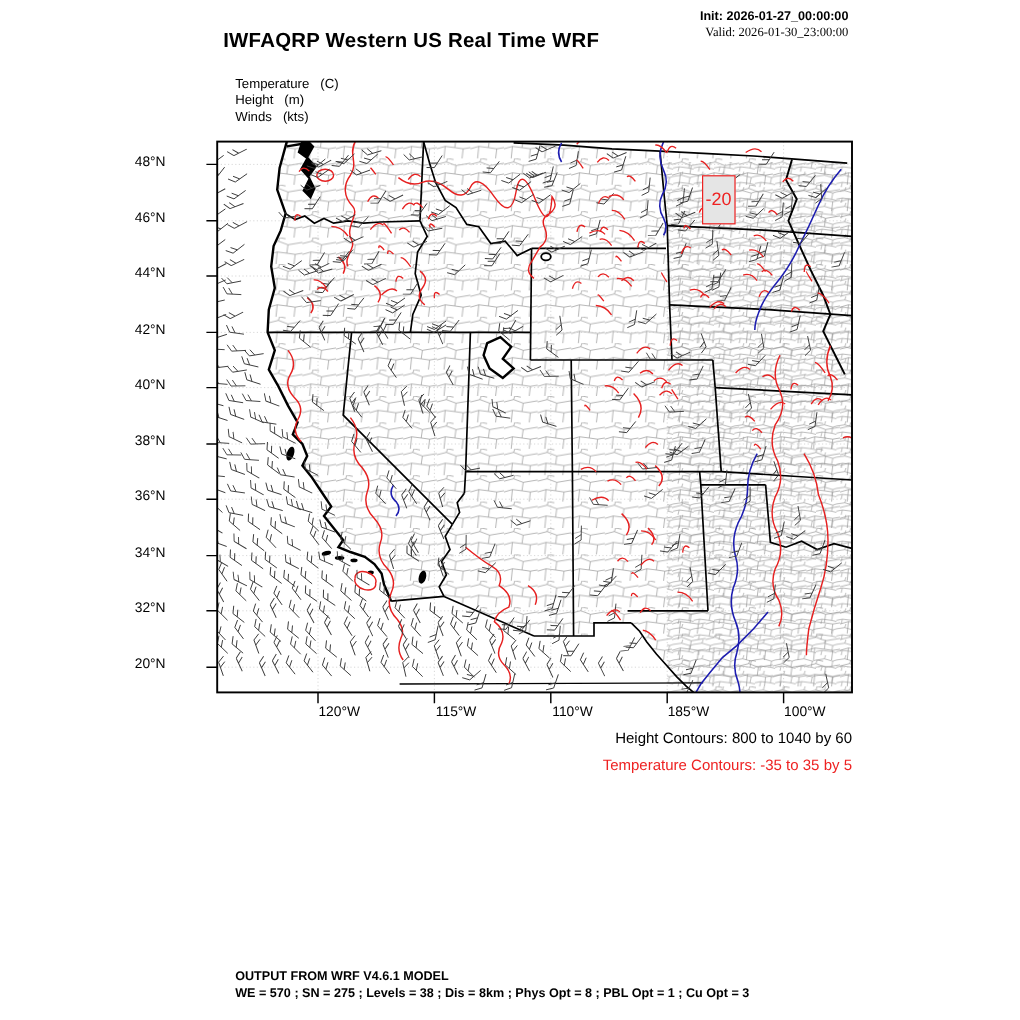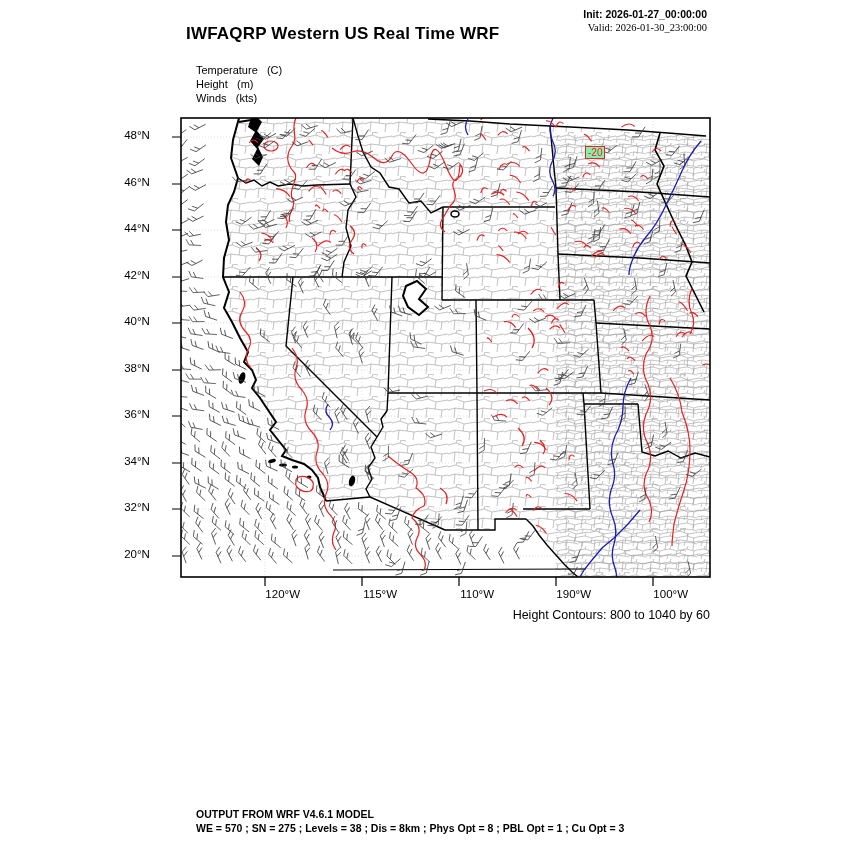--- a/index.html
+++ b/index.html
@@ -3,27 +3,27 @@
 <meta charset="utf-8">
 <style>
   html,body{margin:0;padding:0;background:#fff;}
   #page{position:relative;width:850px;height:850px;background:#fff;overflow:hidden;
         font-family:"Liberation Sans","DejaVu Sans",sans-serif;color:#000;}
   .abs{position:absolute;}
   #title{top:24px;left:186px;font-size:17px;font-weight:700;letter-spacing:0.2px;}
   #init-line{top:8px;right:143px;font-size:10.5px;font-weight:700;text-align:right;}
   #valid-line{top:22px;right:143px;font-size:10.5px;font-weight:400;text-align:right;font-family:Liberation Serif, serif;}
   .fieldline{left:196px;font-size:11px;white-space:pre;}
-  .latlab{right:683px;width:60px;text-align:center;font-size:11.5px;}
+  .latlab{right:712px;width:60px;text-align:right;font-size:11.5px;}
   .lonlab{width:70px;text-align:right;font-size:11.5px;top:588px;}
   #legend-height{top:608px;right:140px;font-size:12.5px;}
   #legend-temp{top:631px;right:140px;font-size:12.5px;}
   .footline{left:196px;font-size:10.5px;font-weight:700;white-space:pre;}
-  #contour-label{left:585px;top:146px;font-size:10px;line-height:11px;padding:0 2px;
-     background:#86efac;border:1px solid;}
+  #contour-label{left:585px;top:146px;font-size:15px;line-height:11px;padding:14px 2px;
+     background:#e5e5e5;border:1px solid;}
   svg{position:absolute;left:0;top:0;}
 </style>
 </head>
 <body>
 
 <div id="page">
 
   <svg id="mapsvg" width="850" height="850" viewBox="0 0 850 850">
     <defs>
       <pattern id="cnty" width="28" height="22" patternUnits="userSpaceOnUse">
@@ -688,22 +688,23 @@
   <div class="abs latlab" style="top:315px">40°N</div>
   <div class="abs latlab" style="top:362px">38°N</div>
   <div class="abs latlab" style="top:408px">36°N</div>
   <div class="abs latlab" style="top:455px">34°N</div>
   <div class="abs latlab" style="top:501px">32°N</div>
   <div class="abs latlab" style="top:548px">20°N</div>
 
   <div class="abs lonlab" style="left:230px">120°W</div>
   <div class="abs lonlab" style="left:327px">115°W</div>
   <div class="abs lonlab" style="left:424px">110°W</div>
-  <div class="abs lonlab" style="left:521px">190°W</div>
+  <div class="abs lonlab" style="left:521px">185°W</div>
   <div class="abs lonlab" style="left:618px">100°W</div>
 
   <div class="abs" id="legend-height" style="color: #000000;">Height Contours: 800 to 1040 by 60</div>
+  <div class="abs" id="legend-temp" style="color: rgb(238, 34, 34);">Temperature Contours: -35 to 35 by 5</div>
 
   <div class="abs footline" style="top:808px">OUTPUT FROM WRF V4.6.1 MODEL</div>
   <div class="abs footline" style="top:822px">WE = 570 ; SN = 275 ; Levels = 38 ; Dis = 8km ; Phys Opt = 8 ; PBL Opt = 1 ; Cu Opt = 3</div>
 
   <div class="abs" id="contour-label" style="color: rgb(238, 34, 34); border-color: rgb(238, 34, 34);">-20</div>
 </div>
 
 </body></html>

